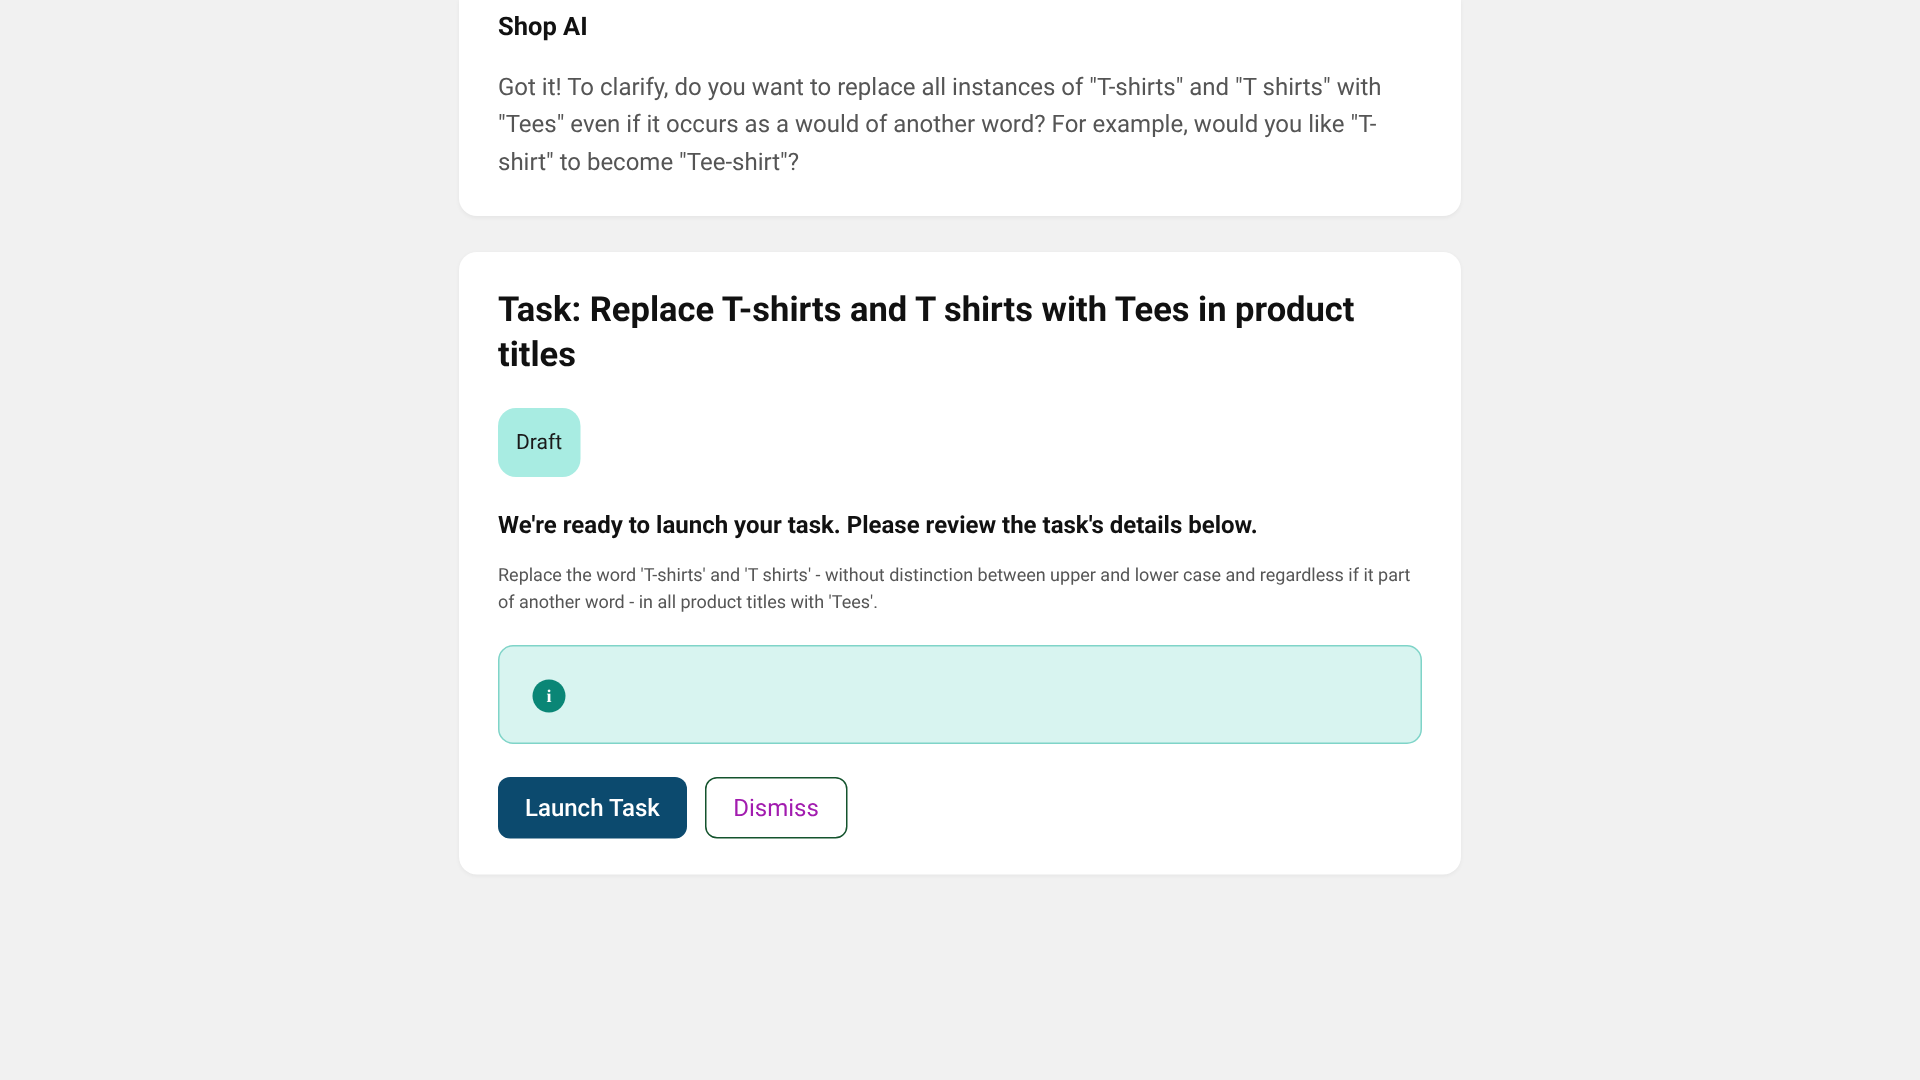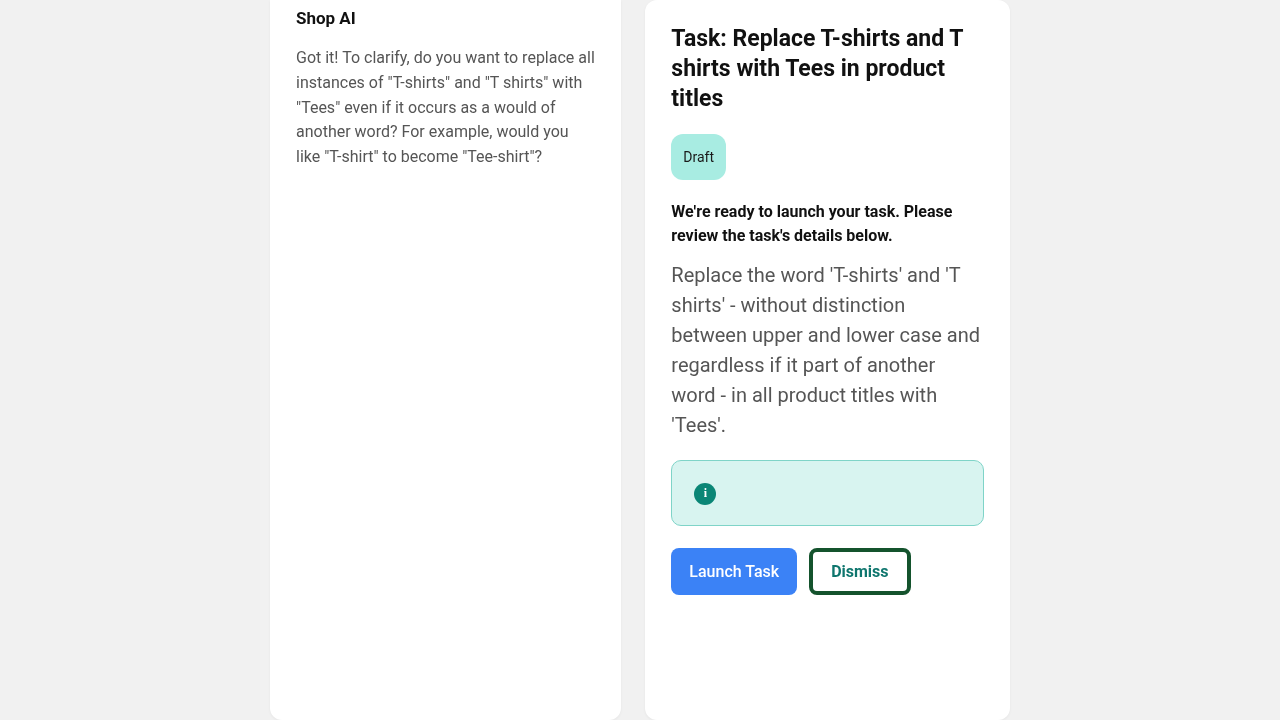--- a/index.html
+++ b/index.html
@@ -11,23 +11,23 @@
       font-family: -apple-system, BlinkMacSystemFont, "Segoe UI", Roboto, "Helvetica Neue", Arial, sans-serif;
       background-color: #f1f1f1;
       width: 1280px;
       height: 720px;
       overflow: hidden;
       display: flex;
       justify-content: center;
       padding-top: 0;
     }
     .container {
-      width: 740px;
+      width: 668px;
       display: flex;
-      flex-direction: row;
+      flex-direction: column;
       gap: 24px;
     }
     .card {
       background: #ffffff;
       border-radius: 12px;
       padding: 24px 26px;
       box-shadow: 0 1px 3px rgba(0,0,0,0.05);
     }
     .card.first {
       border-top-left-radius: 0;
@@ -63,21 +63,21 @@
       font-weight: 400;
     }
     .task-subtitle {
       font-size: 16px;
       font-weight: 700;
       color: #111;
       margin-bottom: 12px;
       line-height: 1.5;
     }
     .task-description {
-      font-size: 20px;
+      font-size: 12px;
       line-height: 1.5;
       color: #555;
       margin-bottom: 20px;
     }
     .info-box {
       background-color: #d8f4f0;
       border: 1px solid #7fd4c8;
       border-radius: 10px;
       padding: 20px 22px;
       display: flex;
@@ -109,30 +109,30 @@
       gap: 12px;
     }
     .btn {
       padding: 10px 18px;
       font-size: 16px;
       border-radius: 8px;
       cursor: pointer;
       font-family: inherit;
     }
     .btn-primary {
-      background-color: #3b82f6;
+      background-color: #0c4a6e;
       color: #ffffff;
       border: none;
       font-weight: 500;
     }
     .btn-secondary {
       background-color: #ffffff;
-      color: #0f766e;
-      border: 4px solid #14532d;
-      font-weight: 700;
+      color: #a21caf;
+      border: 1px solid #14532d;
+      font-weight: 400;
     }
   </style>
 </head>
 <body>
 
 <div class="container">
 
   <div class="card first">
     <div class="card-title">Shop AI</div>
     <div class="card-body">Got it! To clarify, do you want to replace all instances of "T-shirts" and "T shirts" with "Tees" even if it occurs as a would of another word? For example, would you like "T-shirt" to become "Tee-shirt"?</div>

